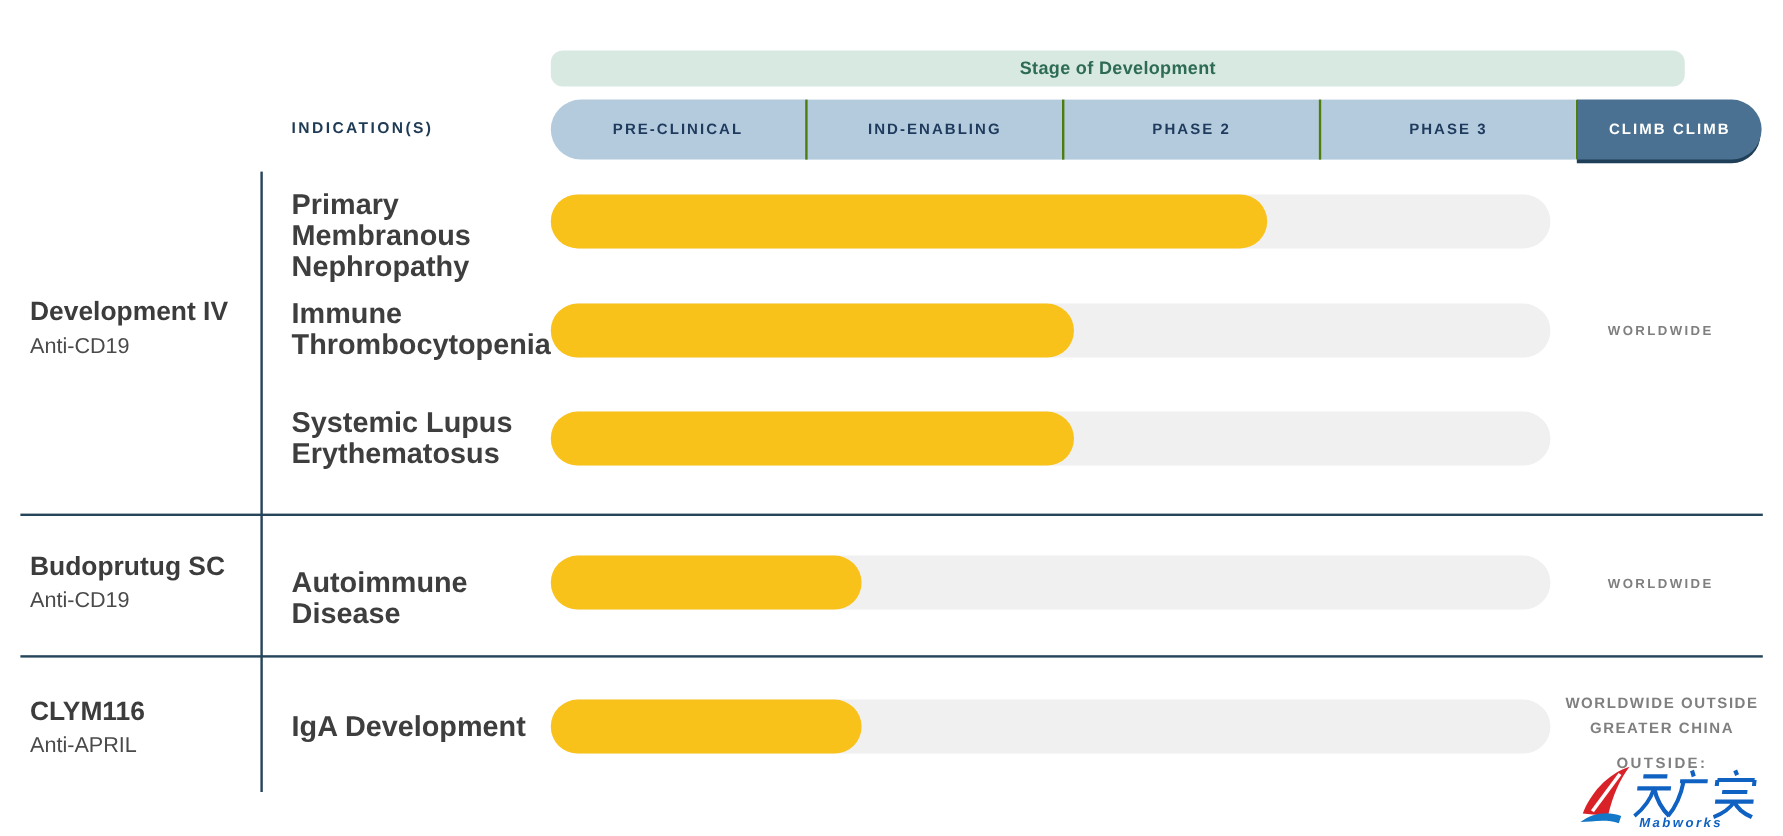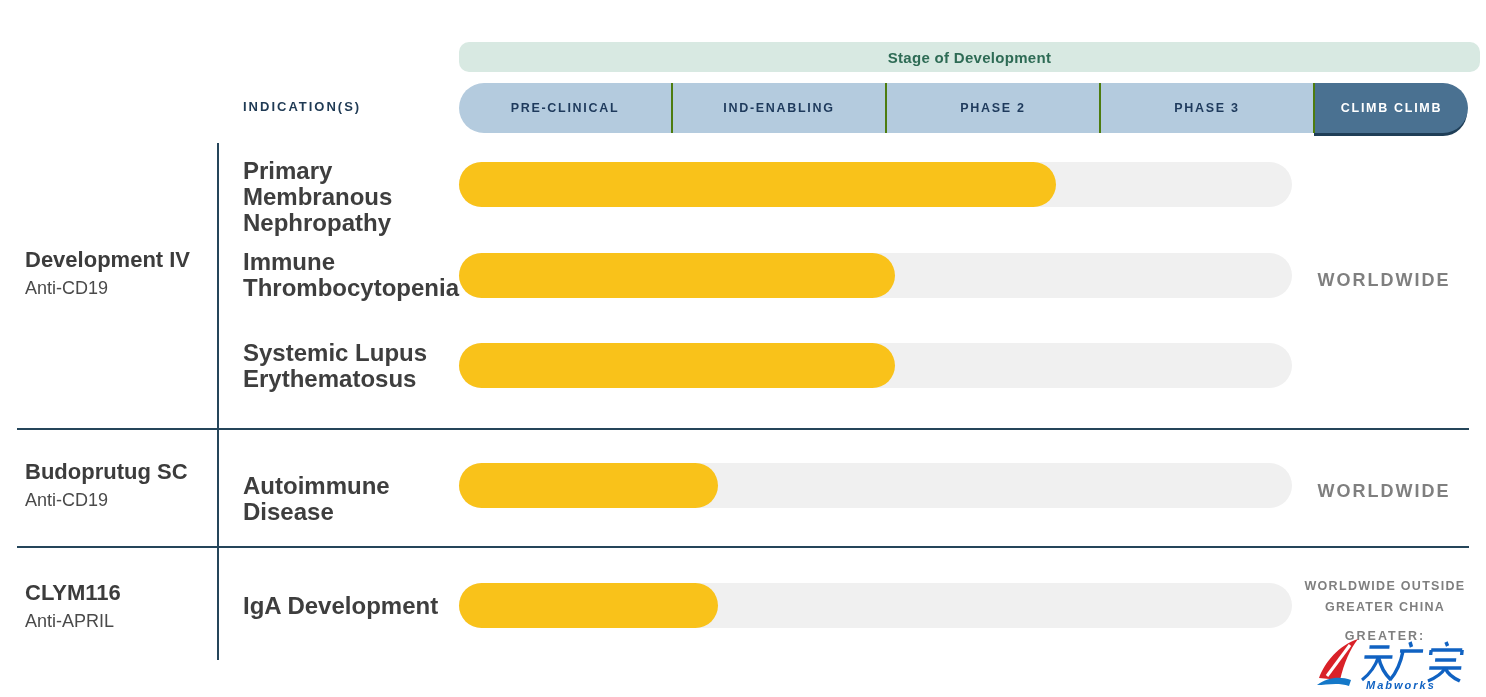--- a/index.html
+++ b/index.html
@@ -1,21 +1,21 @@
 <!DOCTYPE html>
 <html><head>
 <meta charset="utf-8">
 <style>
   * { margin:0; padding:0; box-sizing:border-box; }
   body { background:#ffffff; font-family:"Liberation Sans", sans-serif; }
   .canvas { position:relative; width:1486px; height:697px; background:#ffffff; overflow:hidden; }
 
   
   .dev-banner {
-    position:absolute; left:459px; top:42px; width:1021px; height:30px;
+    position:absolute; left:459px; top:42px; width:945px; height:30px;
     background:#d8e9e2; border-radius:10px;
     display:flex; align-items:center; justify-content:center;
     color:#2e6b55; font-weight:bold; font-size:15px; letter-spacing:.3px;
   }
 
   
   .stage-row { position:absolute; left:459px; top:83px; width:1009px; height:50px; display:flex; }
   .stage-cell {
     flex:1; background:#b4cbde; border-left:2px solid #4d7c0f;
     display:flex; align-items:center; justify-content:center;
@@ -50,21 +50,21 @@
   
   .track {
     position:absolute; left:459px; width:833px; height:45px;
     background:#f0f0f0; border-radius:23px;
   }
   .fill { height:45px; background:#f9c21a; border-radius:23px; }
 
   
   .rights {
     position:absolute; left:1298px; width:172px; text-align:center;
-    font-size:18px; font-weight:bold; letter-spacing:2px; color:#7f7f7f;
+    font-size:11px; font-weight:bold; letter-spacing:2px; color:#7f7f7f;
   }
   .rights-multi {
     position:absolute; left:1292px; width:186px; text-align:center;
     font-size:12.5px; font-weight:bold; letter-spacing:1.3px; color:#7f7f7f; line-height:21px;
   }
   .partner-label { margin-top:8px; letter-spacing:2px; font-size:12.5px; }
 
   .logo { position:absolute; left:1314px; top:636px; width:152px; height:56px; }
 </style>
 </head>
@@ -143,21 +143,21 @@
   <div class="ind-label" style="top:593px">
     <span>IgA Development</span>
   </div>
   <div class="track" style="top:583px">
     <div class="fill" style="width: 31.1%;"></div>
   </div>
 
   <div class="rights-multi" style="top:576px">
     <div>WORLDWIDE OUTSIDE</div>
     <div>GREATER CHINA</div>
-    <div class="partner-label">GREATER:</div>
+    <div class="partner-label">OUTSIDE:</div>
   </div>
 
   <div class="logo" aria-label="天广实">
     <svg width="152" height="56" viewBox="0 0 152 56">
 
       <g>
         <path d="M44,3 C25,9 11,26 5,42 L26,44 C30,27 36,13 44,3 Z" fill="#d92128"></path>
         <line x1="13" y1="40" x2="36" y2="9" stroke="#ffffff" stroke-width="3"></line>
         <path d="M3,49 C14,41 26,40 37,44 L35,50 C24,46 12,49 3,49 Z" fill="#1478c8"></path>
       </g>

